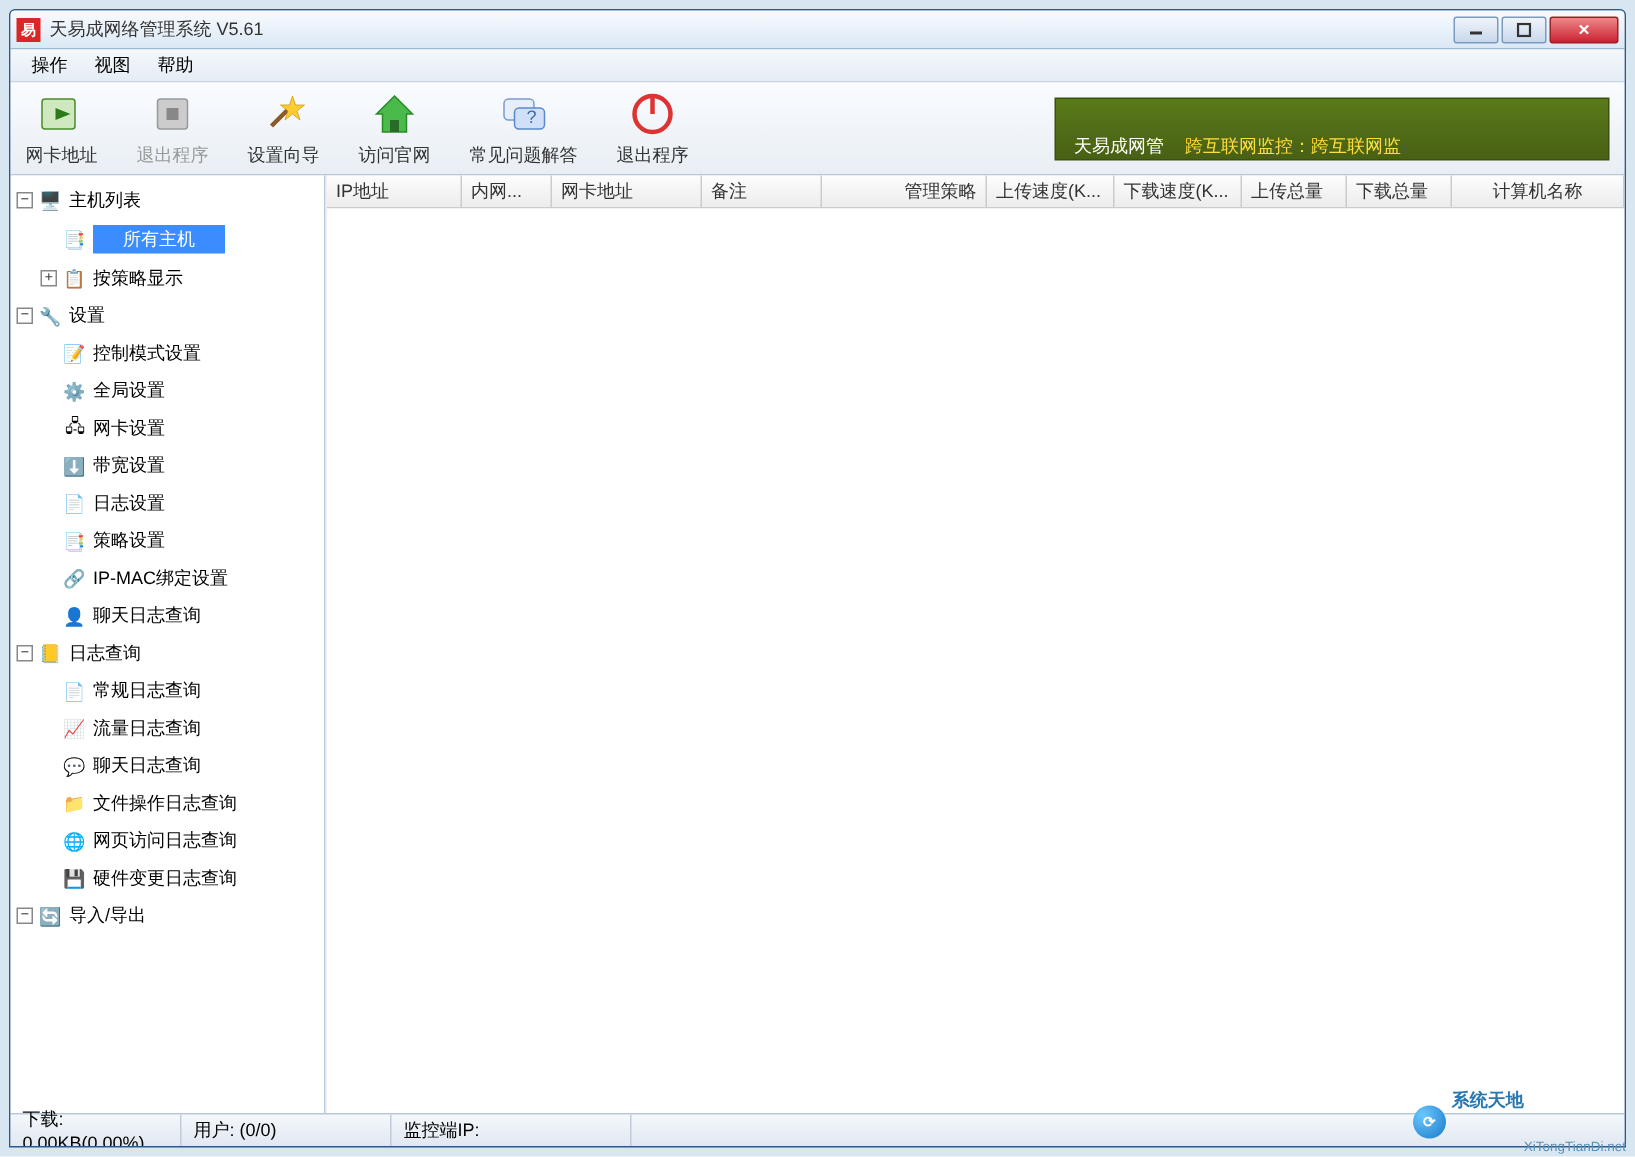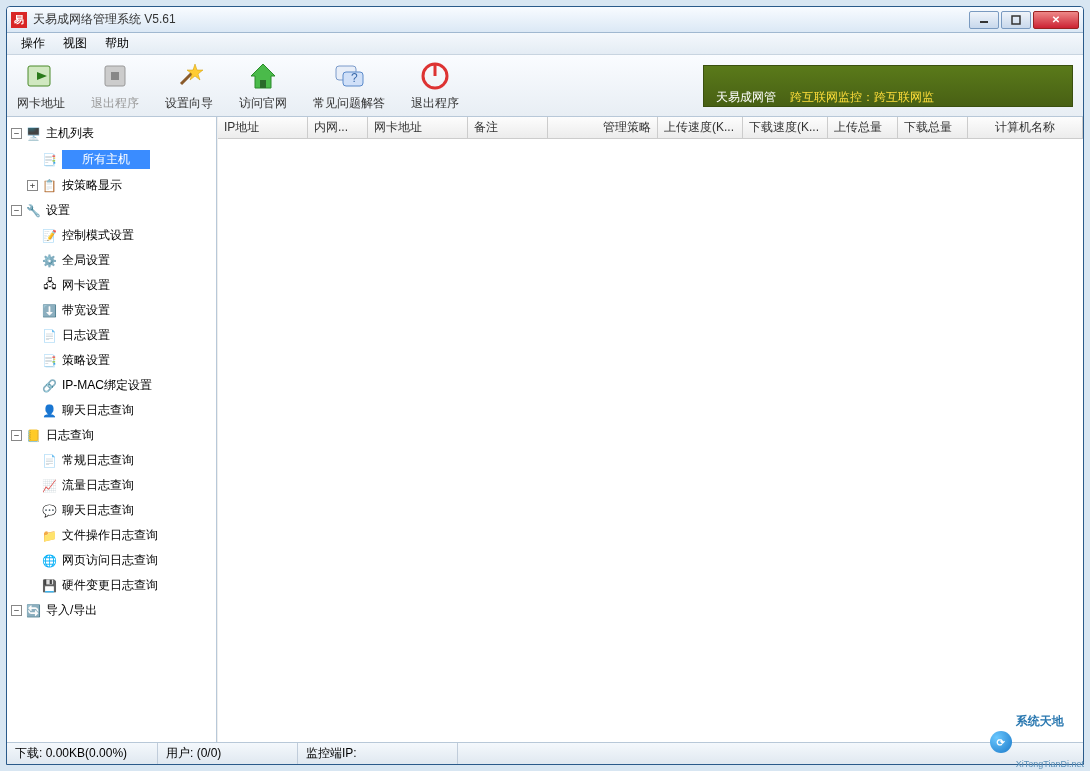--- a/index.html
+++ b/index.html
@@ -29,21 +29,21 @@
 .node.selected .label { background: #3a8cff; color: #fff; padding: 1px 20px; }
 .indent1 { padding-left: 20px; }
 .main { flex: 1; display: flex; flex-direction: column; border-left: 1px solid #eee; }
 .grid-header { height: 22px; background: linear-gradient(#fdfdfd,#ececec); border-bottom: 1px solid #ccc; display: flex; }
 .grid-header .col { border-right: 1px solid #ccc; padding: 3px 6px; color: #333; overflow: hidden; text-overflow: ellipsis; white-space: nowrap; display:flex; align-items:center; }
 .grid-body { flex: 1; background: #fff; }
 .statusbar { height: 22px; background: linear-gradient(#f4f8fc,#e0e8f0); border-top: 1px solid #b8c8d8; display: flex; align-items: center; font-size: 12px; }
 .statusbar .cell { padding: 0 8px; border-right: 1px solid #c0ccda; height: 100%; display: flex; align-items: center; }
 .watermark { position: absolute; right: 6px; bottom: 2px; display: flex; align-items: center; gap: 4px; font-size: 11px; color: #3a7aaa; pointer-events: none; }
 .watermark .logo { width: 22px; height: 22px; border-radius: 50%; background: radial-gradient(circle at 30% 30%, #6ac8ff, #1a78c8); display:flex; align-items:center; justify-content:center; color:#fff; font-weight:bold; font-size:10px;}
-.watermark .wm-text { display:flex; flex-direction:column; line-height:1; }
+.watermark .wm-text { display:flex; line-height:1; }
 .watermark .wm1 { font-weight:bold; font-size:12px; color:#2a78b0;}
 .watermark .wm2 { font-size:9px; color:#5a90b8;margin-top:33px;}
 svg { display: block; }
 </style>
 </head>
 <body>
 
 <div class="window">
   <div class="titlebar">
     <span class="app-icon">易</span>
@@ -251,21 +251,21 @@
         <div class="col" style="width:85px">下载速度(K...</div>
         <div class="col" style="width:70px">上传总量</div>
         <div class="col" style="width:70px">下载总量</div>
         <div class="col" style="flex:1;justify-content:center">计算机名称</div>
       </div>
       <div class="grid-body"></div>
     </div>
   </div>
 
   <div class="statusbar">
-    <div class="cell" style="width:151px">下载: 0.00KB(0.00%)</div>
+    <div class="cell" style="width:114px">下载: 0.00KB(0.00%)</div>
     <div class="cell" style="width:140px">用户: (0/0)</div>
     <div class="cell" style="width:160px">监控端IP:</div>
   </div>
 </div>
 
 <div class="watermark">
   <div class="logo">⟳</div>
   <div class="wm-text">
     <span class="wm1">系统天地</span>
     <span class="wm2">XiTongTianDi.net</span>

